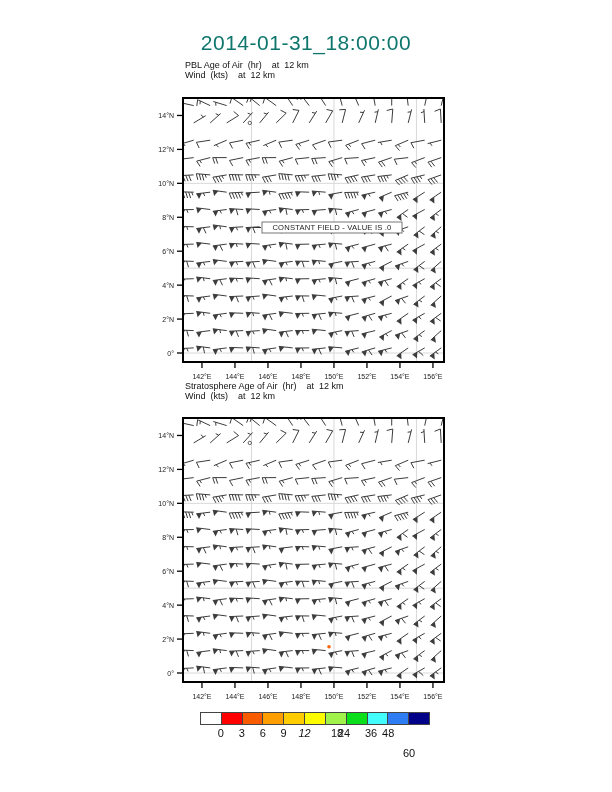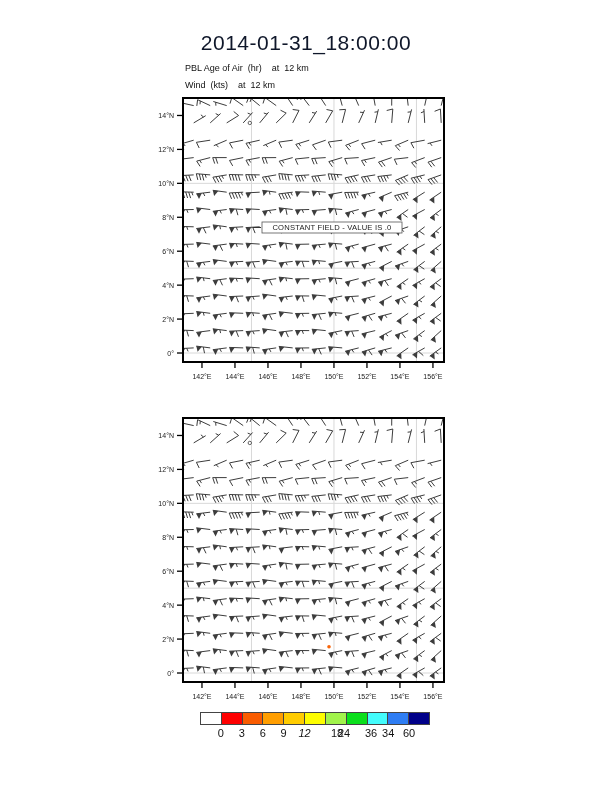--- a/index.html
+++ b/index.html
@@ -1,20 +1,20 @@
 <!DOCTYPE html>
 <html><head>
 <meta charset="utf-8">
 <style>
   html,body{margin:0;padding:0;background:#ffffff;}
   .page{position:relative;width:612px;height:792px;background:#ffffff;overflow:hidden;
         font-family:"Liberation Sans",sans-serif;color:#000;}
   .main-title{position:absolute;left:0;top:31px;width:612px;text-align:center;
-              font-size:21px;letter-spacing:0.5px;color:#0f172a;}
-  .subtitle{position:absolute;left:185px;font-size:9px;line-height:17px;color:#111;white-space:pre;}
+              font-size:21px;letter-spacing:0.5px;color:#0f766e;}
+  .subtitle{position:absolute;left:185px;font-size:9px;line-height:10px;color:#111;white-space:pre;}
   .sub1{top:60px;} .sub2{top:381px;}
   .plot-svg{position:absolute;left:151px;width:300px;height:292px;overflow:visible;}
   .svg1{top:92px;} .svg2{top:412px;}
   .colorbar{position:absolute;left:200px;top:712px;width:230px;height:13px;display:flex;}
   .colorbar .cell{flex:1 1 0;border:1px solid #444;margin-left:-1px;}
   .colorbar .cell:first-child{margin-left:0;}
   .cb-labels{position:absolute;left:200px;top:727px;width:230px;height:14px;}
   .cb-labels span{position:absolute;transform:translateX(-50%);font-size:11px;color:#111;}
   svg text{font-family:"Liberation Sans",sans-serif;fill:#1a1a1a;}
 </style>
@@ -524,20 +524,22 @@
         <text x="182.95764854614427" y="287" text-anchor="middle" font-size="7">150°E</text>
         <line x1="215.9538558786348" y1="270" x2="215.9538558786348" y2="276" stroke="#000" stroke-width="1.3"></line>
         <text x="215.9538558786348" y="287" text-anchor="middle" font-size="7">152°E</text>
         <line x1="248.95006321112535" y1="270" x2="248.95006321112535" y2="276" stroke="#000" stroke-width="1.3"></line>
         <text x="248.95006321112535" y="287" text-anchor="middle" font-size="7">154°E</text>
         <line x1="281.94627054361587" y1="270" x2="281.94627054361587" y2="276" stroke="#000" stroke-width="1.3"></line>
         <text x="281.94627054361587" y="287" text-anchor="middle" font-size="7">156°E</text>
       </g>
     </svg>
 
+  <div class="subtitle sub2"><span>Stratosphere Age of Air  (hr)    at  12 km</span>
+<span>Wind  (kts)    at  12 km</span></div>
 
   <svg class="plot-svg svg2">
       <defs>
         <clipPath id="clip1">
           <rect x="32" y="6" width="261" height="264"></rect>
         </clipPath>
       </defs>
       <g>
         <line x1="100.46713021491794" y1="6" x2="100.46713021491794" y2="270" stroke="#d8d8d8" stroke-width="1"></line>
         <line x1="182.95764854614427" y1="6" x2="182.95764854614427" y2="270" stroke="#d8d8d8" stroke-width="1"></line>
@@ -1046,17 +1048,17 @@
     </div>
   <div class="cb-labels">
       <span style="left: 20.9091px;">0</span>
       <span style="left: 41.8182px;">3</span>
       <span style="left: 62.7273px;">6</span>
       <span style="left: 83.6364px;">9</span>
       <span style="left: 104.545px; font-style: italic;">12</span>
       <span style="left: 137px;">18</span>
       <span style="left: 144px; text-align: center;">24</span>
       <span style="left: 171px;">36</span>
-      <span style="left: 188.182px;">34</span>
-      <span style="left: 209.091px;">60</span>
+      <span style="left: 188.182px;">48</span>
+      <span style="left: 209.091px; margin-top: 20px;">60</span>
     </div>
 
 </div>
 
 </body></html>

